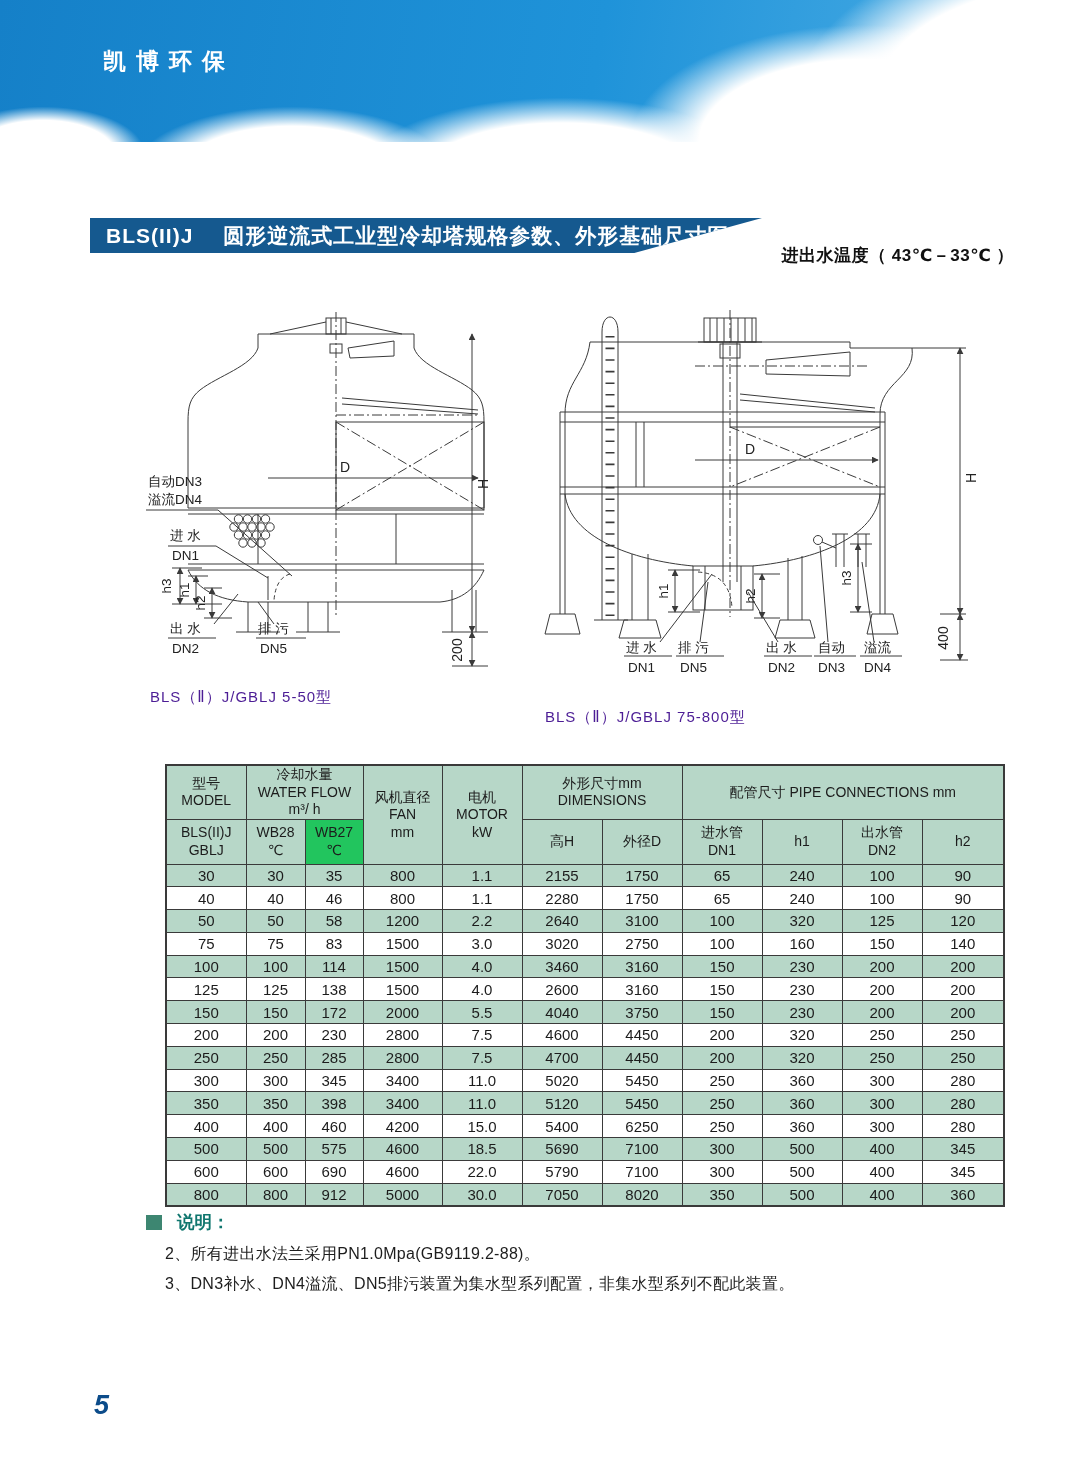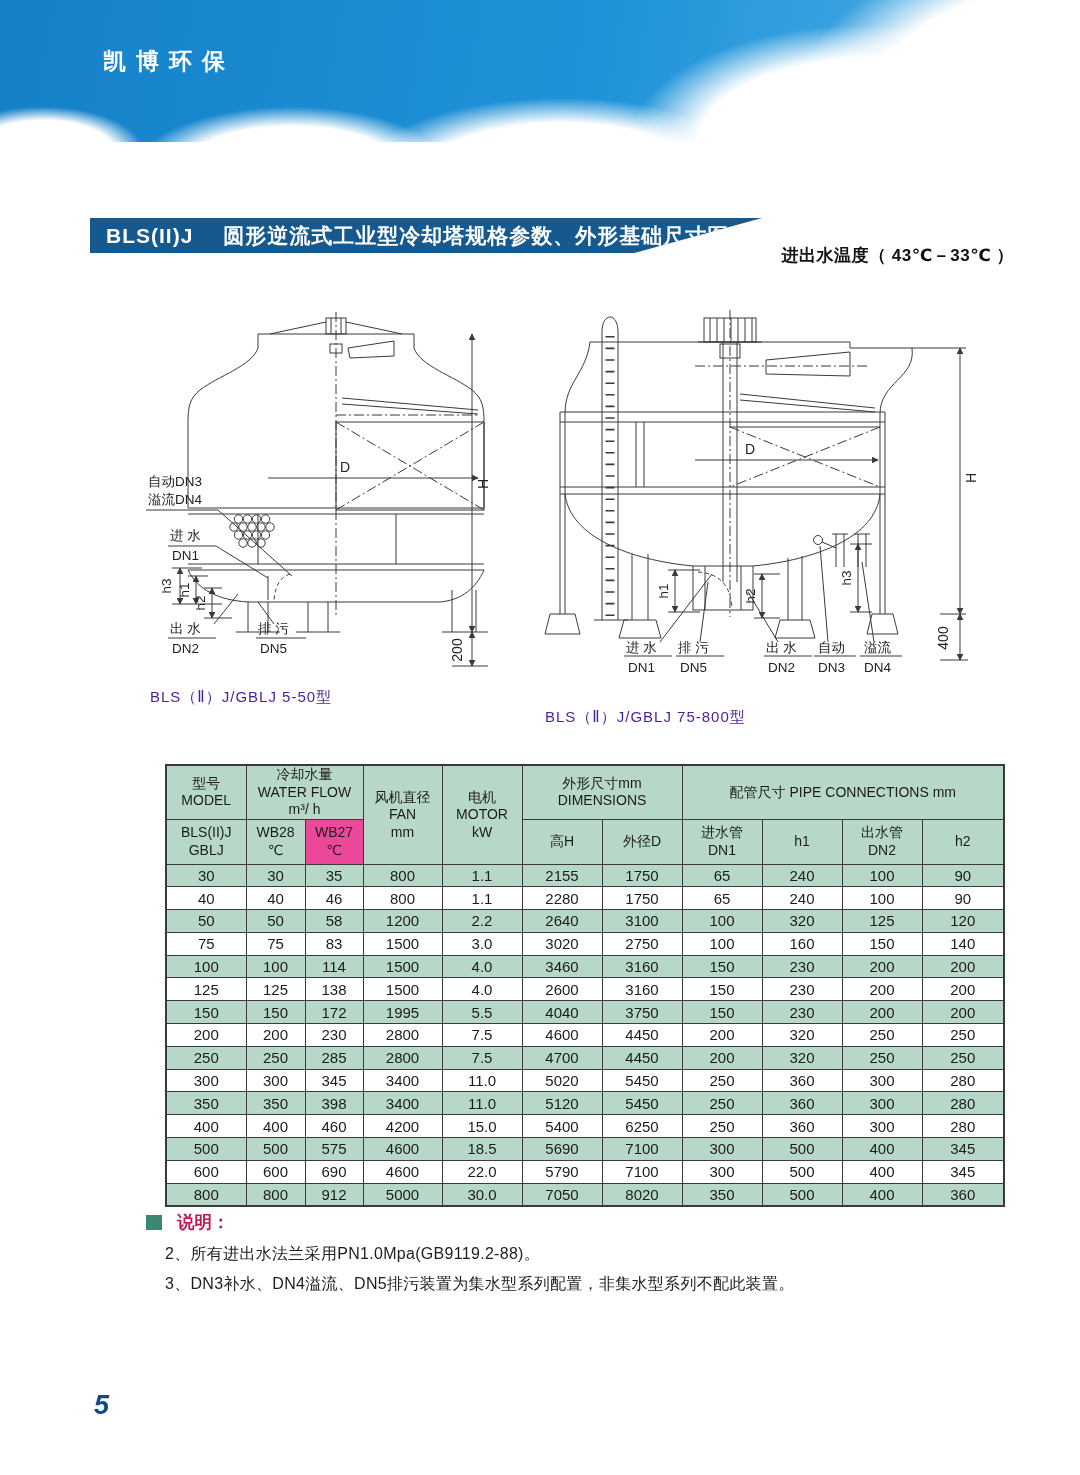--- a/index.html
+++ b/index.html
@@ -59,21 +59,21 @@
   }
   table.spec th{
     font-weight:normal;font-size:14px;color:#1c1c1c;line-height:1.25;
     white-space:pre-line;
   }
   table.spec td{font-size:15px;height:21.8px;color:#1c1c1c;}
   tr.h1row th{height:48px;}
   tr.h2row th{height:44px;}
   
   .notes{position:absolute;left:118px;top:1210px;width:900px;}
-  .note-head{display:flex;align-items:center;font-size:17.5px;color:#be185d;font-weight:bold;padding-left:28px;}
+  .note-head{display:flex;align-items:center;font-size:17.5px;color:#0f766e;font-weight:bold;padding-left:28px;}
   .note-bullet{width:16px;height:15px;margin-right:15px;display:inline-block;}
   .note-line{margin-left:47px;margin-top:9.5px;font-size:16px;color:#1d1d1d;letter-spacing:.3px;}
   
   .pagenum{
     position:absolute;left:94px;top:1390px;font-size:27px;font-weight:bold;
     font-style:italic;color:#0c4c8a;
   }
 </style>
 </head>
 <body>
@@ -373,21 +373,21 @@
 kW</th>
       <th colspan="2" style="background:#b7d7c8;">外形尺寸mm
 DIMENSIONS</th>
       <th colspan="4" style="background:#b7d7c8;">配管尺寸 PIPE CONNECTIONS  mm</th>
     </tr>
     <tr class="h2row">
       <th style="background:#b7d7c8;">BLS(II)J
 GBLJ</th>
       <th style="background:#b7d7c8;">WB28
 ℃</th>
-      <th style="background:#ec4899;">WB27
+      <th style="background:#22c55e;">WB27
 ℃</th>
       <th style="background:#b7d7c8;">高H</th>
       <th style="background:#b7d7c8;">外径D</th>
       <th style="background:#b7d7c8;">进水管
 DN1</th>
       <th style="background:#b7d7c8;">h1</th>
       <th style="background:#b7d7c8;">出水管
 DN2</th>
       <th style="background:#b7d7c8;">h2</th>
     </tr>
@@ -468,21 +468,21 @@
         <td>3160</td>
         <td>150</td>
         <td>230</td>
         <td>200</td>
         <td>200</td>
       </tr>
       <tr style="background: rgb(183, 215, 200);">
         <td>150</td>
         <td>150</td>
         <td>172</td>
-        <td>1995</td>
+        <td>2000</td>
         <td>5.5</td>
         <td>4040</td>
         <td>3750</td>
         <td>150</td>
         <td>230</td>
         <td>200</td>
         <td>200</td>
       </tr>
       <tr style="background: rgb(255, 255, 255);">
         <td>200</td>

